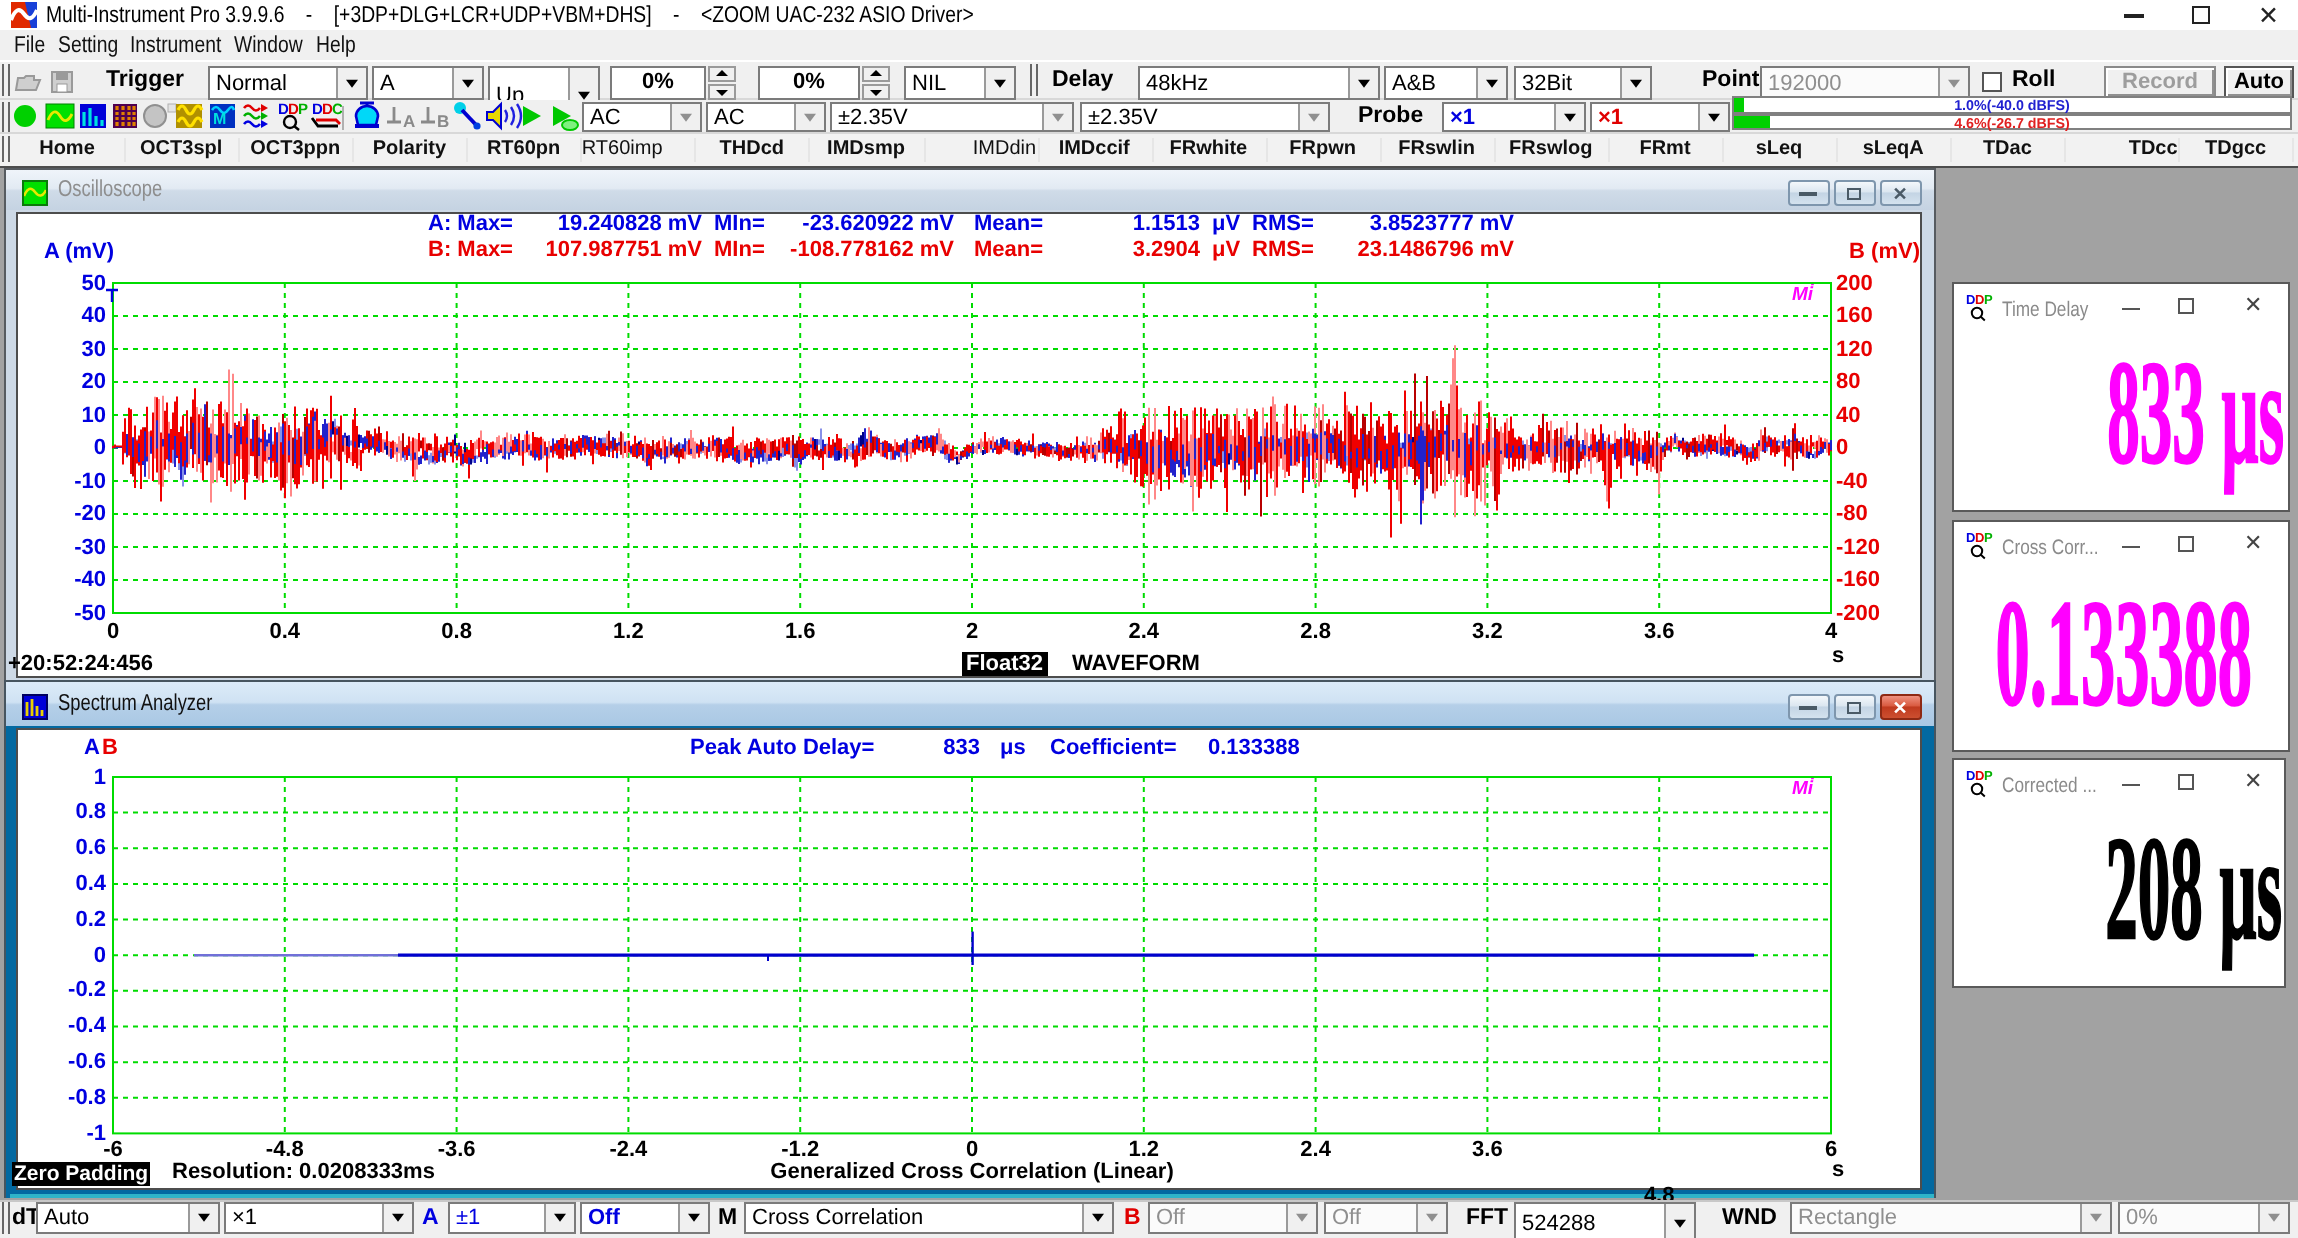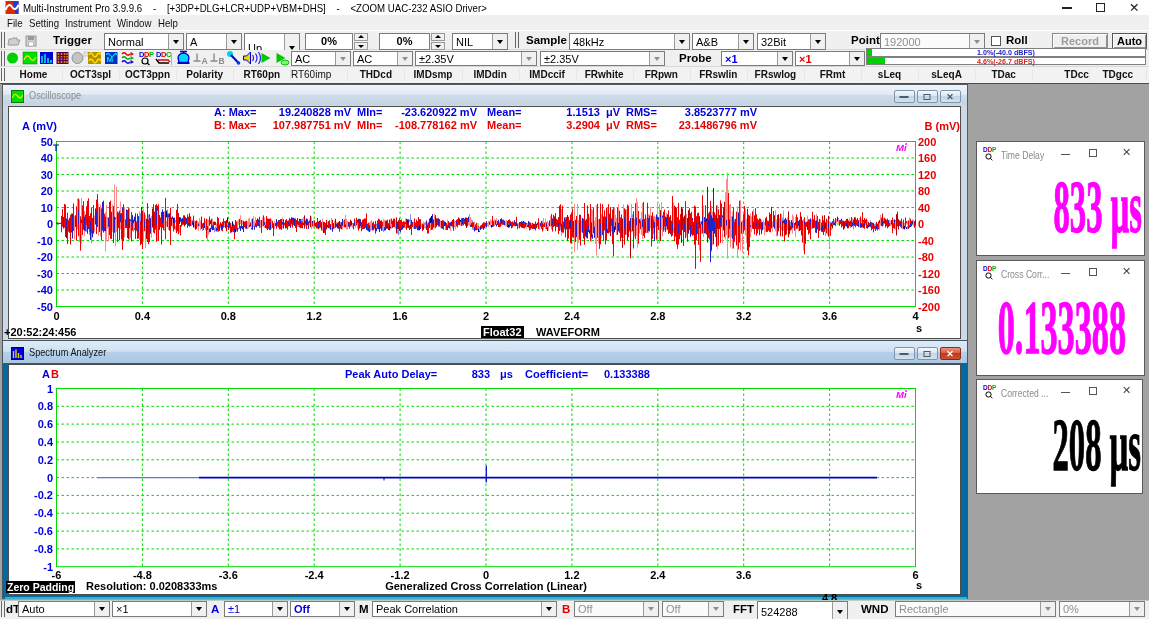--- a/index.html
+++ b/index.html
@@ -72,21 +72,21 @@
 <div style="position:absolute;left:0;top:0;width:14px;height:8px;background:#f0f0f0;border:1px solid #9a9a9a"></div>
 <div style="position:absolute;left:0;bottom:0;width:14px;height:8px;background:#f0f0f0;border:1px solid #9a9a9a"></div>
 <div style="position:absolute;left:4px;top:2px;border:3px solid transparent;border-bottom:3.5px solid #000;border-top:none"></div>
 <div style="position:absolute;left:4px;bottom:2px;border:3px solid transparent;border-top:3.5px solid #000;border-bottom:none"></div>
 </div>
 <div class="combo " style="left:452px;top:33px;width:56px;height:17px">
     <span class="tx" style="">NIL</span>
     <span class="ar"></span>
   </div>
 <div class="grip" style="left:515px;top:32px;height:16px"></div>
-<div class="lbl" style="left:526px;top:34px">Sample</div>
+<div class="lbl" style="left:526px;top:34px">Delay</div>
 <div class="combo " style="left:569px;top:33px;width:121px;height:17px">
     <span class="tx" style="">48kHz</span>
     <span class="ar"></span>
   </div>
 <div class="combo " style="left:692px;top:33px;width:62px;height:17px">
     <span class="tx" style="">A&amp;B</span>
     <span class="ar"></span>
   </div>
 <div class="combo " style="left:757px;top:33px;width:69px;height:17px">
     <span class="tx" style="">32Bit</span>
@@ -201,21 +201,21 @@
 <div class="abs" style="left:176.7px;top:69px;width:56px;text-align:center;font-size:10px;font-weight:bold;color:#111">Polarity</div>
 <div class="abs" style="left:233.2px;top:69px;width:1px;height:12px;background:#e6e6e6"></div>
 <div class="abs" style="left:233.8px;top:69px;width:56px;text-align:center;font-size:10px;font-weight:bold;color:#111">RT60pn</div>
 <div class="abs" style="left:290.3px;top:69px;width:1px;height:12px;background:#e6e6e6"></div>
 <div class="abs" style="left:290.9px;top:69px;width:56px;text-align:left;font-size:10px;font-weight:normal;color:#111">RT60imp</div>
 <div class="abs" style="left:347.4px;top:69px;width:1px;height:12px;background:#e6e6e6"></div>
 <div class="abs" style="left:347.9px;top:69px;width:56px;text-align:center;font-size:10px;font-weight:bold;color:#111">THDcd</div>
 <div class="abs" style="left:404.4px;top:69px;width:1px;height:12px;background:#e6e6e6"></div>
 <div class="abs" style="left:405.0px;top:69px;width:56px;text-align:center;font-size:10px;font-weight:bold;color:#111">IMDsmp</div>
 <div class="abs" style="left:461.5px;top:69px;width:1px;height:12px;background:#e6e6e6"></div>
-<div class="abs" style="left:462.1px;top:69px;width:56px;text-align:center;font-size:10px;font-weight:bold;color:#111">IMDdin</div>
+<div class="abs" style="left:462.1px;top:69px;width:56px;text-align:right;font-size:10px;font-weight:normal;color:#111">IMDdin</div>
 <div class="abs" style="left:518.6px;top:69px;width:1px;height:12px;background:#e6e6e6"></div>
 <div class="abs" style="left:519.1px;top:69px;width:56px;text-align:center;font-size:10px;font-weight:bold;color:#111">IMDccif</div>
 <div class="abs" style="left:575.6px;top:69px;width:1px;height:12px;background:#e6e6e6"></div>
 <div class="abs" style="left:576.2px;top:69px;width:56px;text-align:center;font-size:10px;font-weight:bold;color:#111">FRwhite</div>
 <div class="abs" style="left:632.7px;top:69px;width:1px;height:12px;background:#e6e6e6"></div>
 <div class="abs" style="left:633.3px;top:69px;width:56px;text-align:center;font-size:10px;font-weight:bold;color:#111">FRpwn</div>
 <div class="abs" style="left:689.8px;top:69px;width:1px;height:12px;background:#e6e6e6"></div>
 <div class="abs" style="left:690.3px;top:69px;width:56px;text-align:center;font-size:10px;font-weight:bold;color:#111">FRswlin</div>
 <div class="abs" style="left:746.8px;top:69px;width:1px;height:12px;background:#e6e6e6"></div>
 <div class="abs" style="left:747.4px;top:69px;width:56px;text-align:center;font-size:10px;font-weight:bold;color:#111">FRswlog</div>
@@ -473,21 +473,21 @@
 <div class="combo " style="left:224px;top:601px;width:64px;height:16px">
     <span class="tx" style="color:#0000e0;">±1</span>
     <span class="ar"></span>
   </div>
 <div class="combo " style="left:290px;top:601px;width:65px;height:16px">
     <span class="tx" style="color:#0000e0;font-weight:bold;">Off</span>
     <span class="ar"></span>
   </div>
 <div class="lbl" style="left:359px;top:603px">M</div>
 <div class="combo " style="left:372px;top:601px;width:185px;height:16px">
-    <span class="tx" style="">Peak Correlation</span>
+    <span class="tx" style="">Cross Correlation</span>
     <span class="ar"></span>
   </div>
 <div class="lbl red" style="left:562px;top:603px;color:#e00000">B</div>
 <div class="combo dis" style="left:574px;top:601px;width:85px;height:16px">
     <span class="tx" style="">Off</span>
     <span class="ar"></span>
   </div>
 <div class="combo dis" style="left:662px;top:601px;width:62px;height:16px">
     <span class="tx" style="">Off</span>
     <span class="ar"></span>

